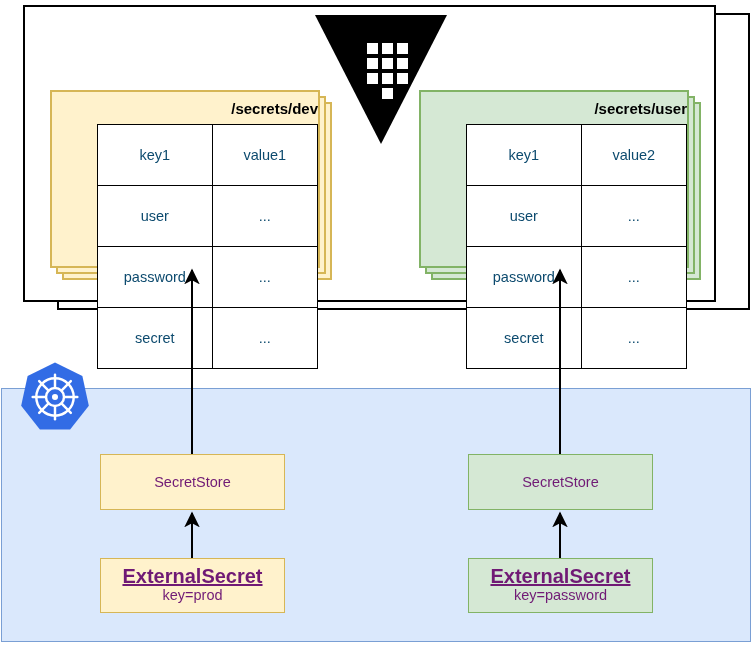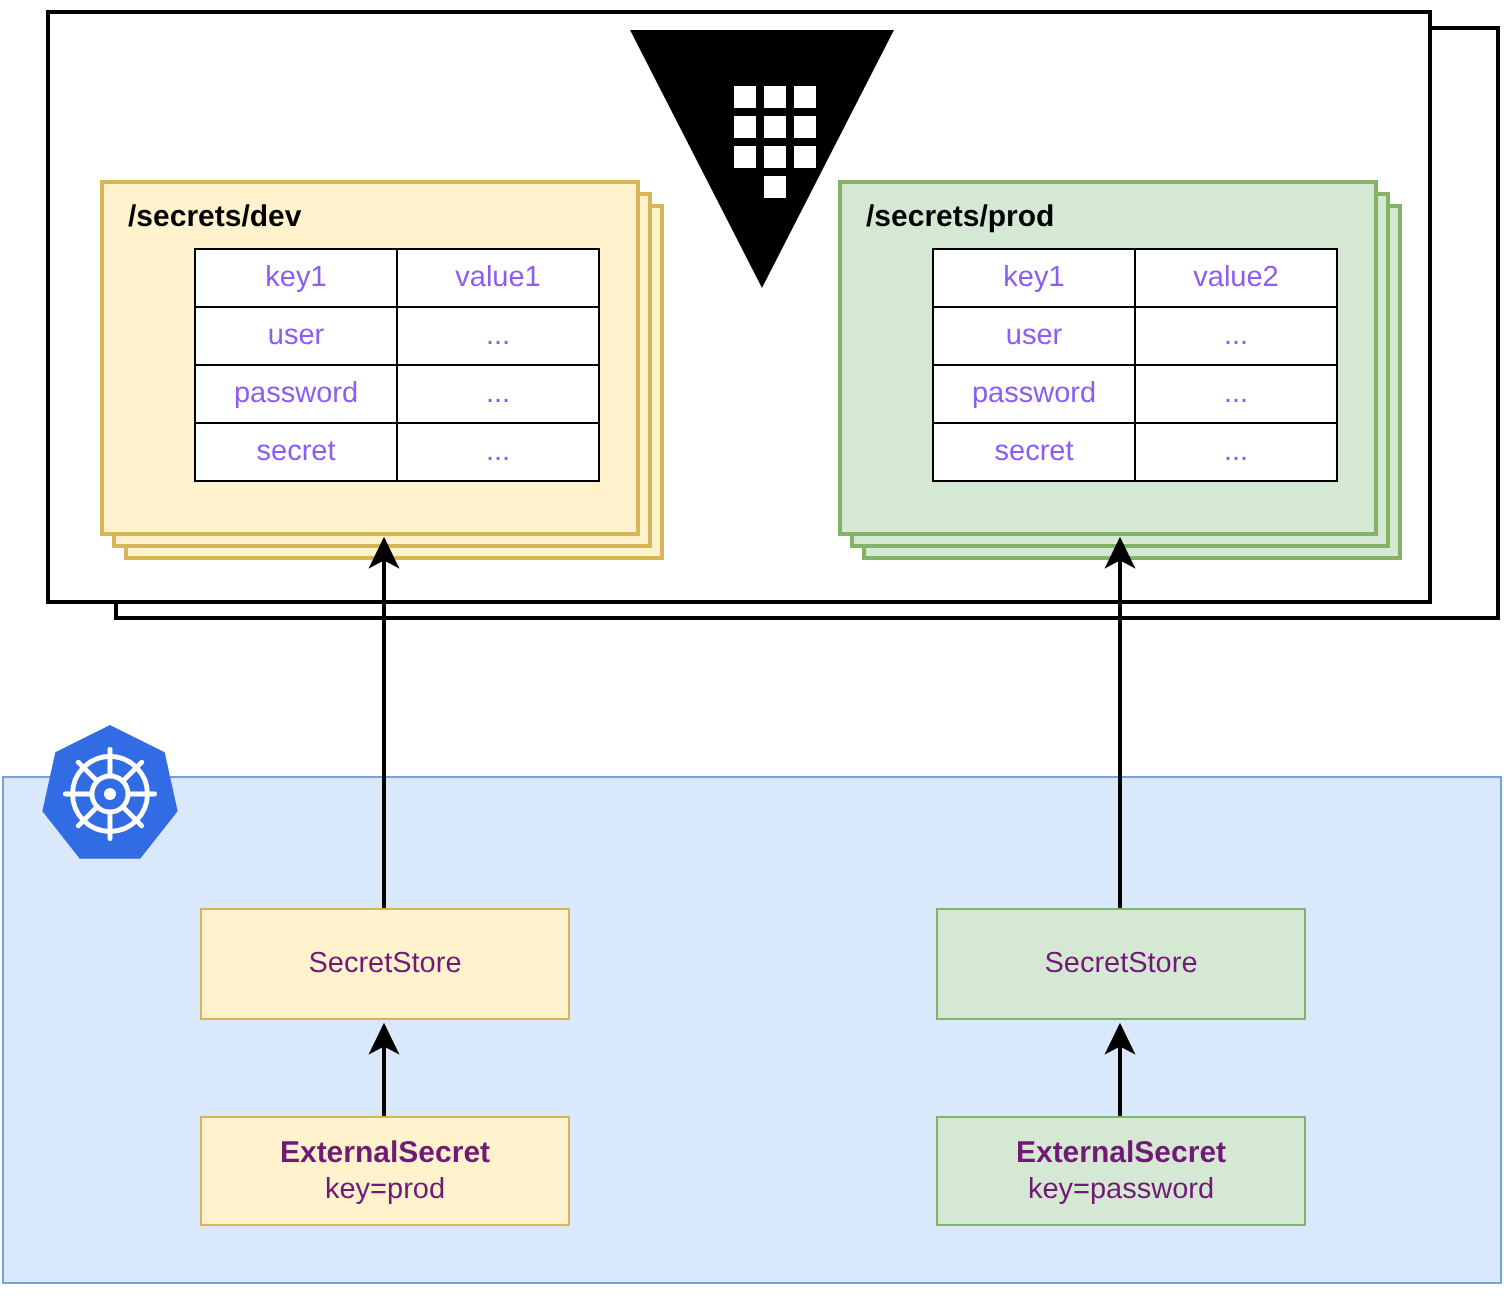--- a/index.html
+++ b/index.html
@@ -61,41 +61,41 @@
   }
   .panel-card.c3 { left: 12px; top: 12px; }
   .panel-card.c2 { left: 6px;  top: 6px; }
   .panel-card.c1 { left: 0;    top: 0; }
 
   .panel-title {
     position: absolute;
     left: 0;
     right: 0;
     top: 8px;
-    text-align: left;
+    text-align: right;
     font-size: 15px;
     font-weight: bold;
     color: #000000;
     margin-left: 12px;
   }
 
   .kv-table {
     position: absolute;
     border-collapse: collapse;
     background: #ffffff;
   }
   .kv-table td {
     border: 1.6px solid #000000;
     background: #ffffff;
     font-size: 14.5px;
-    color: #8b5cf6;
+    color: #0c4a6e;
     text-align: center;
     height: 28px;
     width: 100px;
-    padding: 0;
+    padding: 16px;
     line-height: 28px;
   }
 
   
   .theme-yellow .panel-card { background: #fff2cc; border-color: #d6b656; }
   
   .theme-green  .panel-card { background: #d5e8d4; border-color: #82b366; }
 
   
   .k8s-region {
@@ -125,21 +125,21 @@
     display: flex;
     flex-direction: column;
     align-items: center;
     justify-content: center;
     font-size: 14.5px;
     color: #701a75;
     text-align: center;
   }
   .node.yellow { background: #fff2cc; border-color: #d6b656; }
   .node.green  { background: #d5e8d4; border-color: #82b366; }
-  .node .line-bold { font-weight: bold; font-size: 15px; line-height: 19px; }
+  .node .line-bold { font-weight: bold; font-size: 20px; line-height: 19px; text-decoration: underline; }
   .node .line-sub  { font-weight: normal; font-size: 14.5px; line-height: 19px; }
 
   
   .arrow-layer {
     position: absolute;
     left: 0; top: 0;
     width: 752px;
     height: 648px;
     pointer-events: none;
   }
@@ -195,21 +195,21 @@
           </tr>
         </tbody>
       </table>
     </div>
   </div>
 
   <div class="panel-stack theme-green" style="left:419px; top:90px; width:300px; height:190px;">
     <div class="panel-card c3" style="width:270px; height:178px;"></div>
     <div class="panel-card c2" style="width:270px; height:178px;"></div>
     <div class="panel-card c1" style="width:270px; height:178px;">
-      <div class="panel-title">/secrets/prod</div>
+      <div class="panel-title">/secrets/user</div>
       <table class="kv-table" style="left:45px; top:32px;">
         <tbody>
           <tr>
             <td>key1</td>
             <td>value2</td>
           </tr>
           <tr>
             <td>user</td>
             <td>...</td>
           </tr>

